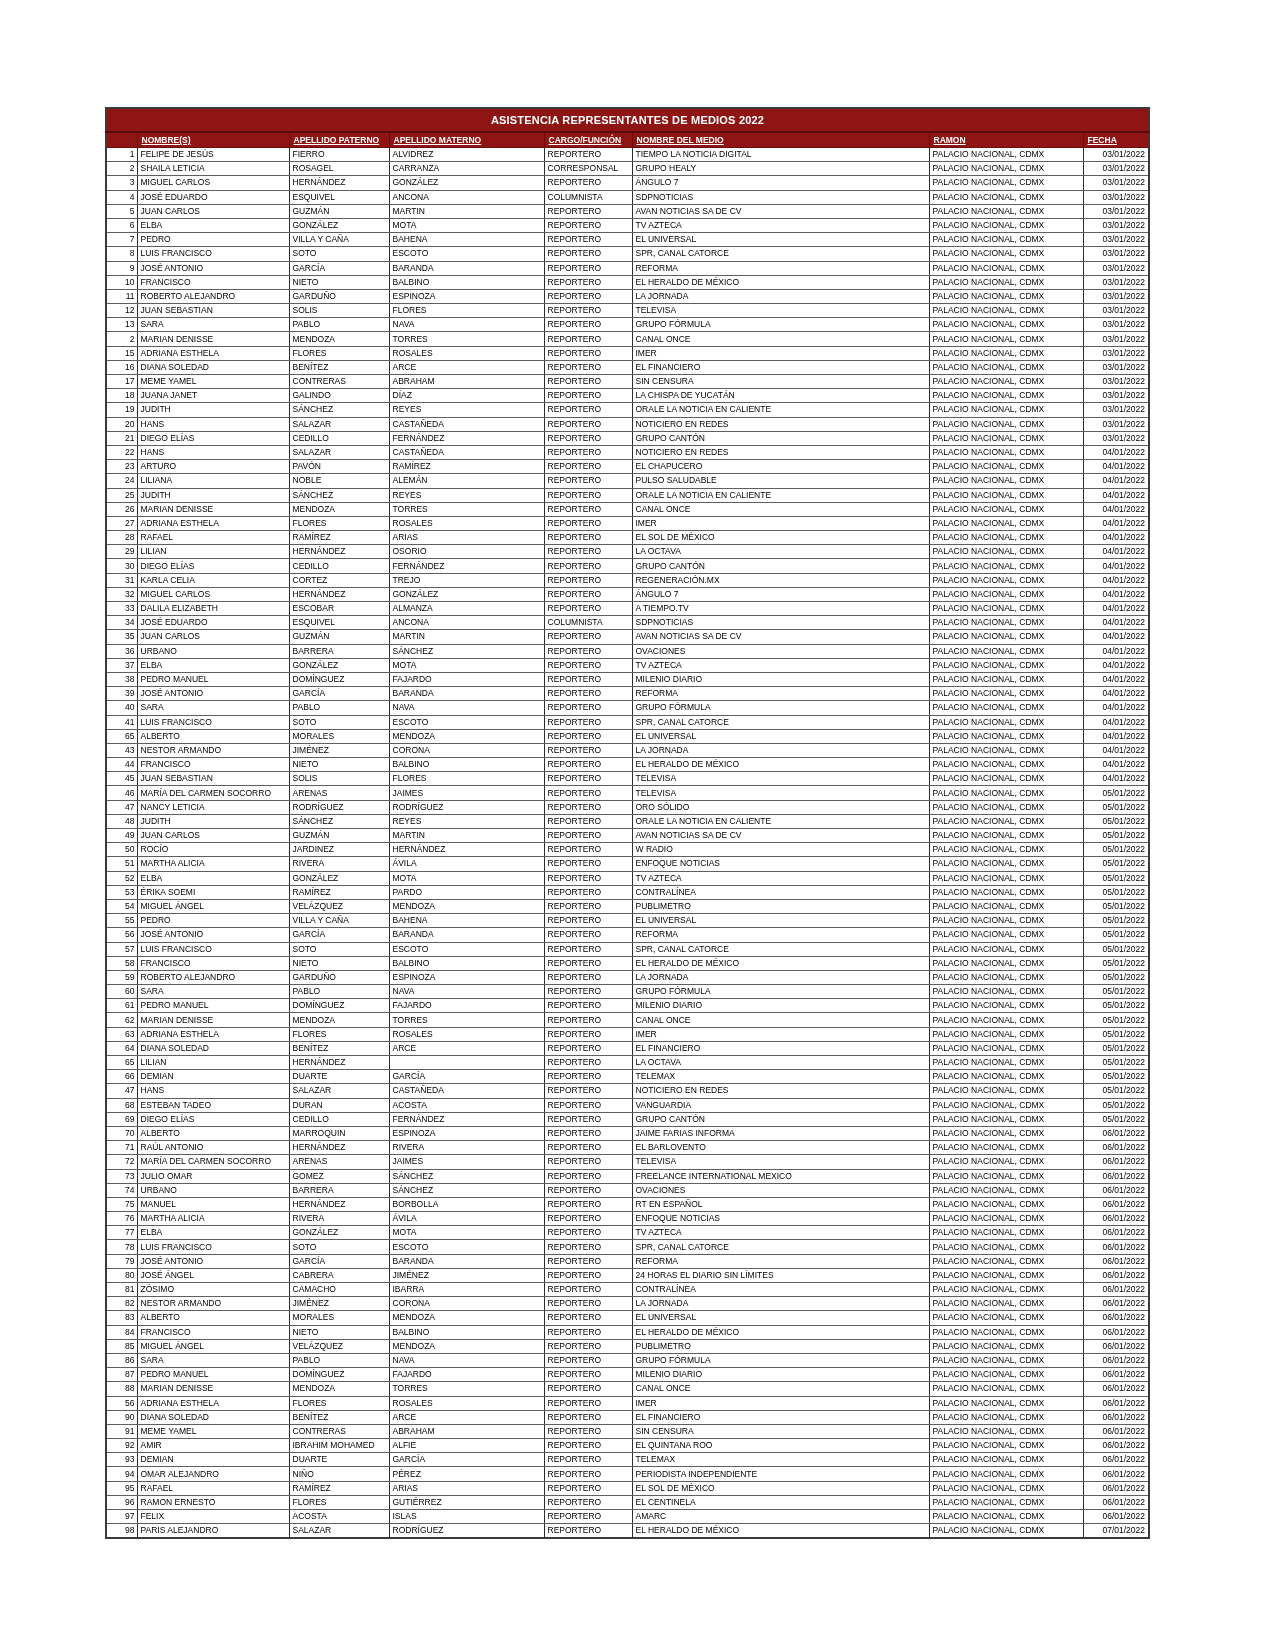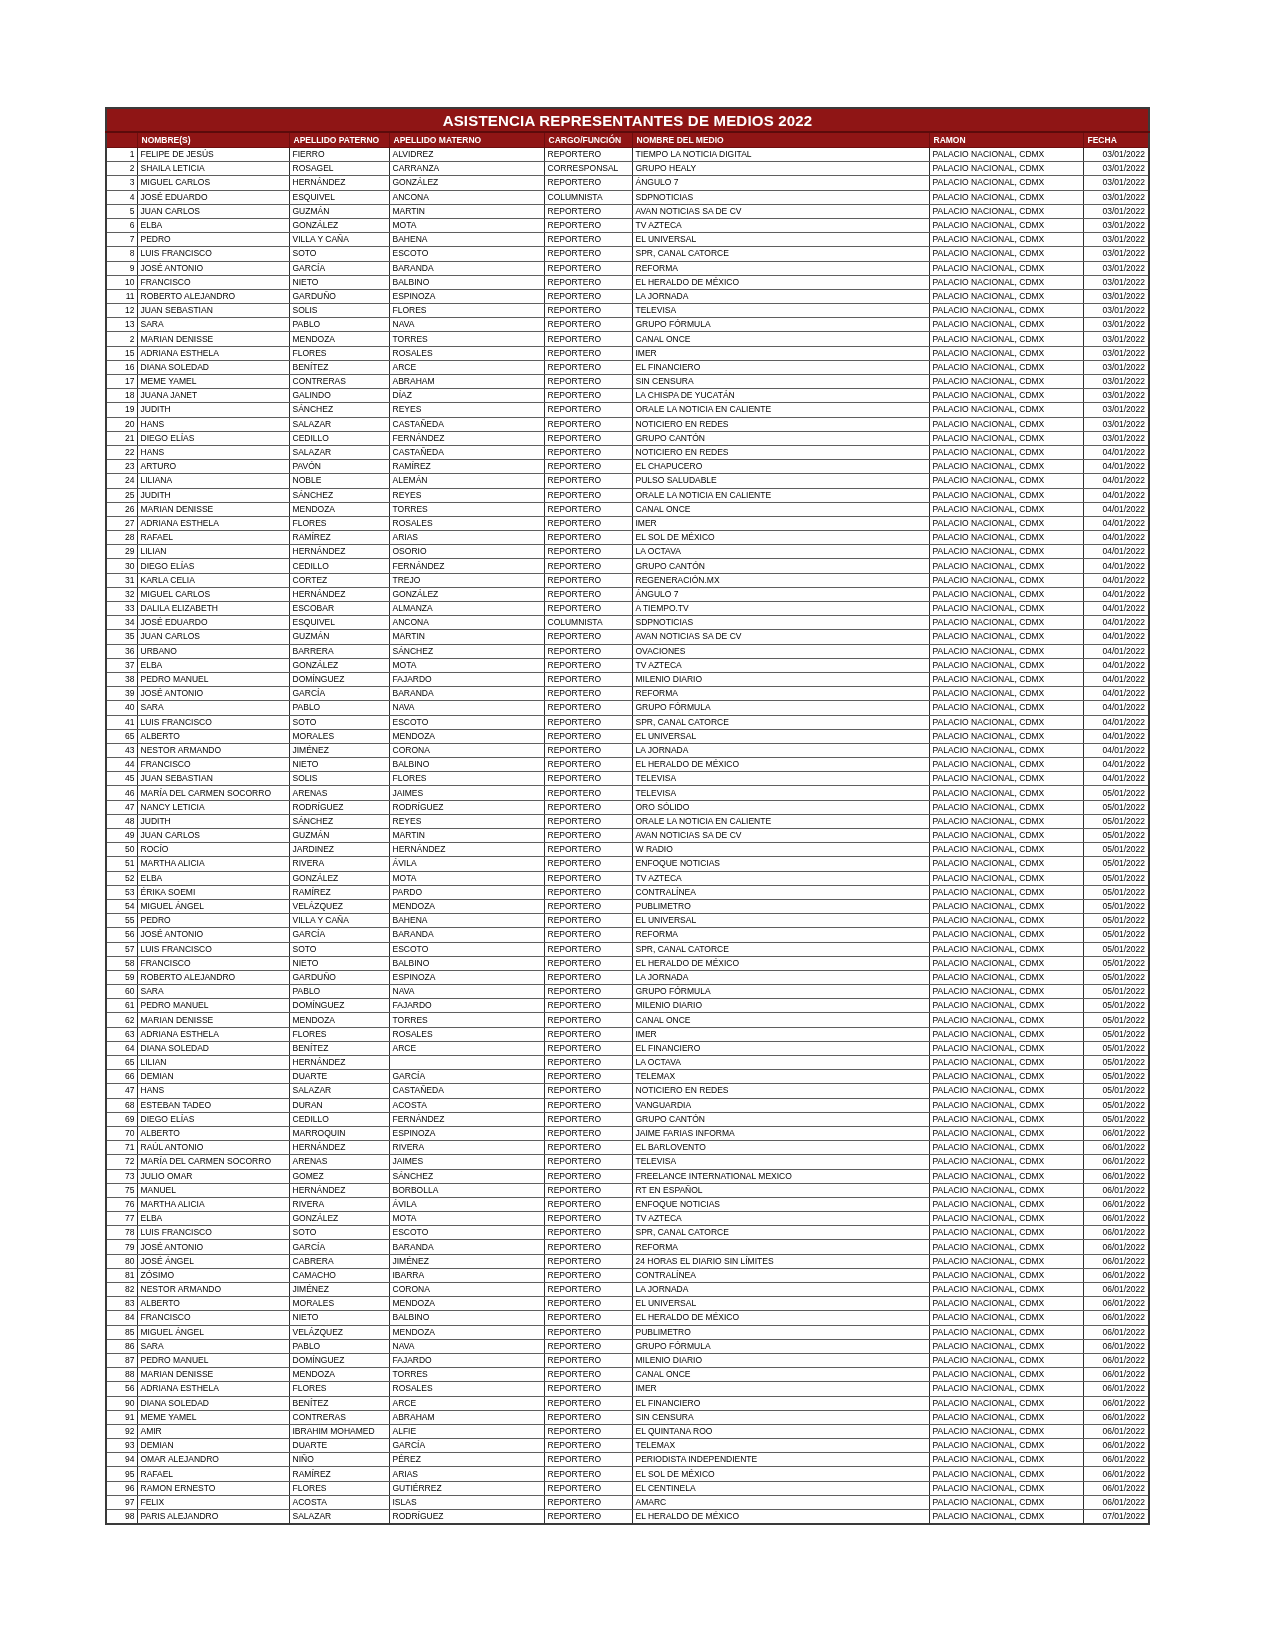--- a/index.html
+++ b/index.html
@@ -7,26 +7,26 @@
   .sheet{position:absolute;left:105px;top:107px;}
   table{border-collapse:collapse;table-layout:fixed;width:1043px;border:2px solid #3a3a3a;}
   col.c-num{width:31px;}
   col.c-nombre{width:152px;}
   col.c-paterno{width:100px;}
   col.c-materno{width:155px;}
   col.c-cargo{width:88px;}
   col.c-medio{width:297px;}
   col.c-sede{width:154px;}
   col.c-fecha{width:66px;}
-  th.title-cell{background:#8F1515;color:#ffffff;font-size:15px;font-weight:bold;
+  th.title-cell{background:#8F1515;color:#ffffff;font-size:11px;font-weight:bold;
     height:20px;text-align:center;letter-spacing:.2px;border:1px solid #6d0e0e;
     border-bottom:2px solid #5c0b0b;}
   tr.cols th{background:#8F1515;color:#ffffff;font-size:8.5px;font-weight:bold;
     text-align:left;height:14px;padding:0 2px 0 4px;border:1px solid #6d0e0e;
-    white-space:nowrap;overflow:hidden;}
+    white-space:nowrap;overflow:hidden;text-decoration:underline;}
   td{font-size:8.5px;line-height:13px;height:13.2px;padding:0 3px;color:#000;
     border-top:1px solid #5f5f5f;border-bottom:1px solid #5f5f5f;
     border-left:1px solid #2e2e2e;border-right:1px solid #2e2e2e;
     white-space:nowrap;overflow:hidden;background:#ffffff;}
   td.num{text-align:right;padding-right:2px;}
   td.fecha{text-align:right;}
 </style>
 </head>
 <body>
 
@@ -782,20 +782,30 @@
           <td class="num">73</td>
           <td>JULIO OMAR</td>
           <td>GOMEZ</td>
           <td>SÁNCHEZ</td>
           <td>REPORTERO</td>
           <td>FREELANCE INTERNATIONAL MEXICO</td>
           <td>PALACIO NACIONAL, CDMX</td>
           <td class="fecha">06/01/2022</td>
         </tr>
         <tr>
+          <td class="num">74</td>
+          <td>URBANO</td>
+          <td>BARRERA</td>
+          <td>SÁNCHEZ</td>
+          <td>REPORTERO</td>
+          <td>OVACIONES</td>
+          <td>PALACIO NACIONAL, CDMX</td>
+          <td class="fecha">06/01/2022</td>
+        </tr>
+        <tr>
           <td class="num">75</td>
           <td>MANUEL</td>
           <td>HERNÁNDEZ</td>
           <td>BORBOLLA</td>
           <td>REPORTERO</td>
           <td>RT EN ESPAÑOL</td>
           <td>PALACIO NACIONAL, CDMX</td>
           <td class="fecha">06/01/2022</td>
         </tr>
         <tr>

